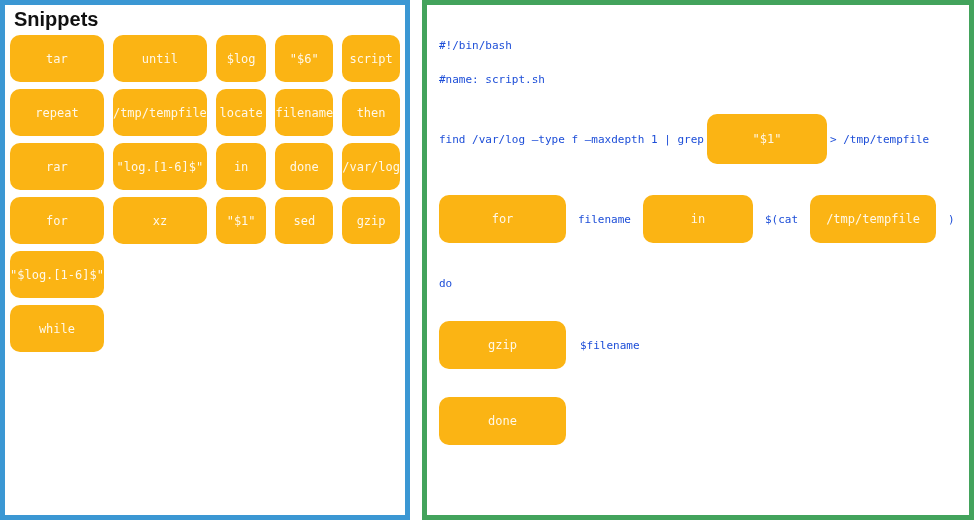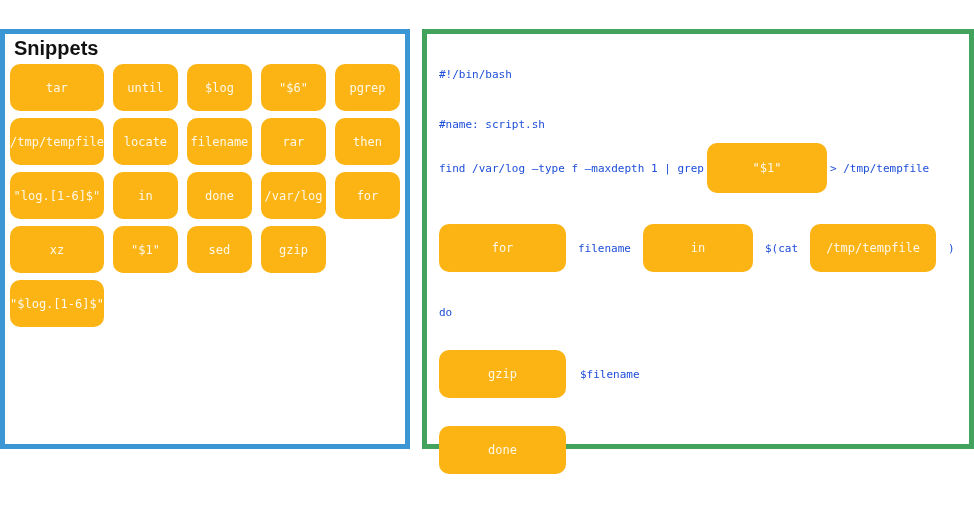--- a/index.html
+++ b/index.html
@@ -10,24 +10,23 @@
   body {
     width: 974px;
     height: 520px;
     position: relative;
     font-family: "DejaVu Sans Mono", monospace;
     overflow: hidden;
   }
   .panel {
     position: absolute;
     top: 0;
-    height: 420px;
+    height: 520px;
     box-sizing: border-box;
     background: #ffffff;
-    margin-top: 29px;
   }
   .panel-left {
     left: 0;
     width: 410px;
     border: 5px solid #3b97d3;
   }
   .panel-right {
     left: 422px;
     width: 552px;
     border: 5px solid #43a35c;
@@ -72,57 +71,59 @@
     align-items: center;
     color: #161616;
     font-size: 12px;
     white-space: nowrap;
   }
   .code-text {
     font-size: 11px;
     color: #1d4ed8;
   }
   .line-1 { top: 34px; }
-  .line-2 { top: 84px; justify-content: center; }
+  .line-2 { top: 68px; justify-content: center; }
   .line-3 { top: 109px; height: 50px; gap: 3px; }
   .line-4 { top: 189px; height: 50px; gap: 12px; }
   .line-5 { top: 272px; justify-content: flex-end; }
   .line-6 { top: 315px; height: 50px; gap: 14px; }
   .line-7 { top: 391px; height: 50px; }
   .rp-chip { width: 127px; height: 48px; }
   .rp-chip-d1 { width: 120px; height: 50px; }
   .rp-chip-in { width: 110px; }
   .rp-chip-tmp { width: 126px; }
 </style>
 </head>
 <body>
 
 <div class="panel panel-left">
   <div class="snippets-title">Snippets</div>
   <div class="snippet-grid">
     <div class="chip">tar</div>
     <div class="chip">until</div>
     <div class="chip">$log</div>
     <div class="chip">"$6"</div>
-    <div class="chip">pgrep</div>
+    <div class="chip">script</div>
+    <div class="chip">repeat</div>
     <div class="chip">/tmp/tempfile</div>
     <div class="chip">locate</div>
     <div class="chip">filename</div>
+    <div class="chip">then</div>
     <div class="chip">rar</div>
-    <div class="chip">then</div>
     <div class="chip">"log.[1-6]$"</div>
     <div class="chip">in</div>
     <div class="chip">done</div>
     <div class="chip">/var/log</div>
     <div class="chip">for</div>
     <div class="chip">xz</div>
     <div class="chip">"$1"</div>
     <div class="chip">sed</div>
     <div class="chip">gzip</div>
     <div class="chip">"$log.[1-6]$"</div>
+    <div class="chip">while</div>
   </div>
 </div>
 
 <div class="panel panel-right">
 
   <div class="script-line line-1">
     <span class="code-text">#!/bin/bash</span>
   </div>
 
   <div class="script-line line-2">

